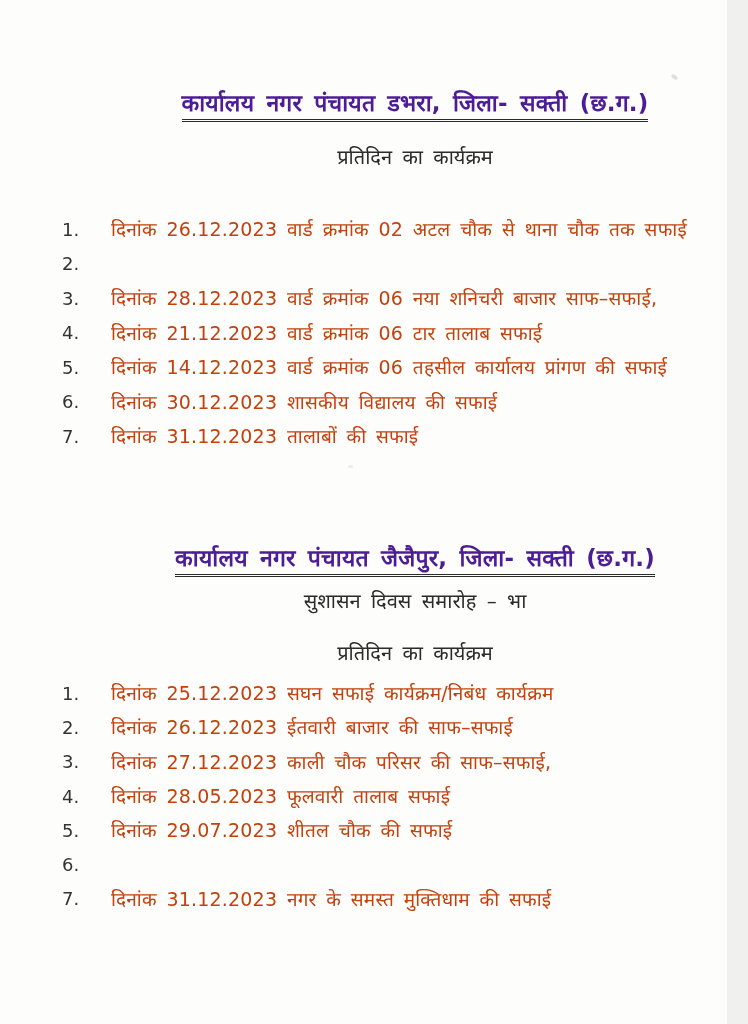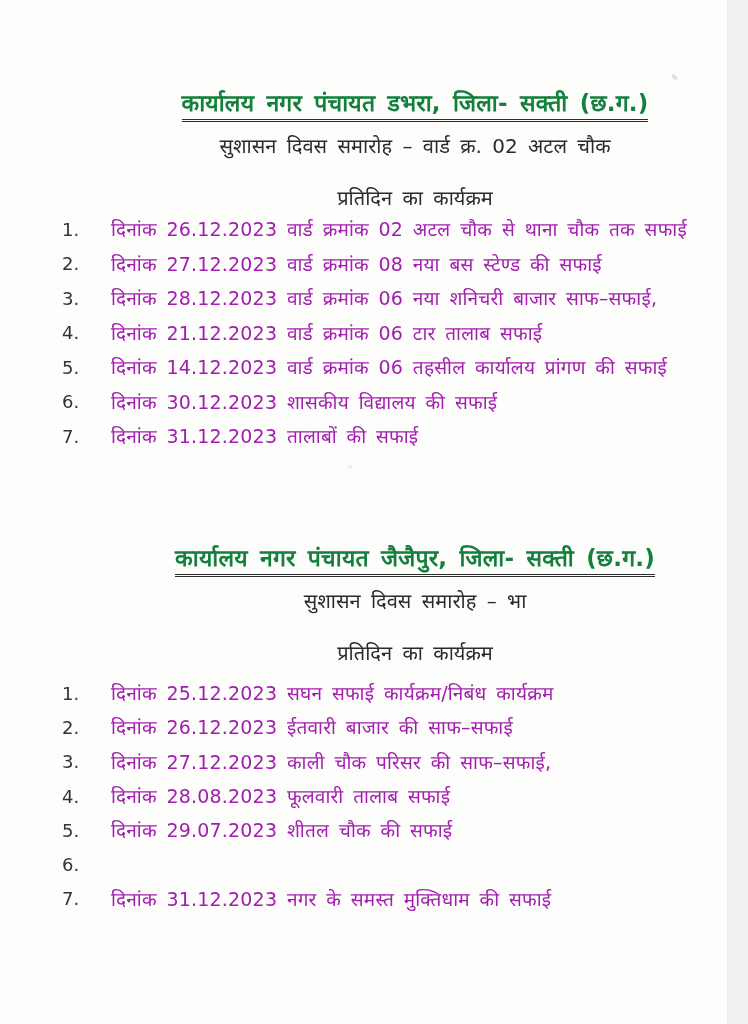--- a/index.html
+++ b/index.html
@@ -35,21 +35,21 @@
     position: absolute;
     left: 90px;
     width: 650px;
     text-align: center;
   }
   .hb1 { top: 86px; }
   .hb2 { top: 541px; }
   .doc-title {
     font-size: 23px;
     font-weight: 700;
-    color: #15803d;
+    color: #4c1d95;
     letter-spacing: 0.2px;
     word-spacing: 4px;
     white-space: nowrap;
   }
   .doc-title .ul {
     border-bottom: 3px double #2b2b2b;
     padding-bottom: 3px;
   }
   .doc-sub1 {
     margin-top: 14px;
@@ -81,47 +81,45 @@
   .row .num {
     width: 49px;
     font-size: 18px;
     font-weight: 500;
     color: #333;
     flex: 0 0 auto;
   }
   .row .txt {
     font-size: 19px;
     font-weight: 500;
-    color: #a21caf;
+    color: #c2410c;
     letter-spacing: 0.2px;
     word-spacing: 3.5px;
     white-space: nowrap;
   }
 </style>
 </head>
 <body>
 
 <div class="paper">
 
   <div class="heading-block hb1">
     <div class="doc-title">
       <span class="ul">कार्यालय नगर पंचायत डभरा, जिला- सक्ती (छ.ग.)</span>
     </div>
-    <div class="doc-sub1">सुशासन दिवस समारोह – वार्ड क्र. 02 अटल चौक</div>
     <div class="doc-sub2">प्रतिदिन का कार्यक्रम</div>
   </div>
 
   <div class="list list1">
     <div class="row">
       <span class="num">1.</span>
       <span class="txt">दिनांक 26.12.2023 वार्ड क्रमांक 02 अटल चौक से थाना चौक तक सफाई</span>
     </div>
     <div class="row">
       <span class="num">2.</span>
-      <span class="txt">दिनांक 27.12.2023 वार्ड क्रमांक 08 नया बस स्टेण्ड की सफाई</span>
     </div>
     <div class="row">
       <span class="num">3.</span>
       <span class="txt">दिनांक 28.12.2023 वार्ड क्रमांक 06 नया शनिचरी बाजार साफ–सफाई,</span>
     </div>
     <div class="row">
       <span class="num">4.</span>
       <span class="txt">दिनांक 21.12.2023 वार्ड क्रमांक 06 टार तालाब सफाई</span>
     </div>
     <div class="row">
@@ -154,21 +152,21 @@
     <div class="row">
       <span class="num">2.</span>
       <span class="txt">दिनांक 26.12.2023 ईतवारी बाजार की साफ–सफाई</span>
     </div>
     <div class="row">
       <span class="num">3.</span>
       <span class="txt">दिनांक 27.12.2023 काली चौक परिसर की साफ–सफाई,</span>
     </div>
     <div class="row">
       <span class="num">4.</span>
-      <span class="txt">दिनांक 28.08.2023 फूलवारी तालाब सफाई</span>
+      <span class="txt">दिनांक 28.05.2023 फूलवारी तालाब सफाई</span>
     </div>
     <div class="row">
       <span class="num">5.</span>
       <span class="txt">दिनांक 29.07.2023 शीतल चौक की सफाई</span>
     </div>
     <div class="row">
       <span class="num">6.</span>
     </div>
     <div class="row">
       <span class="num">7.</span>

